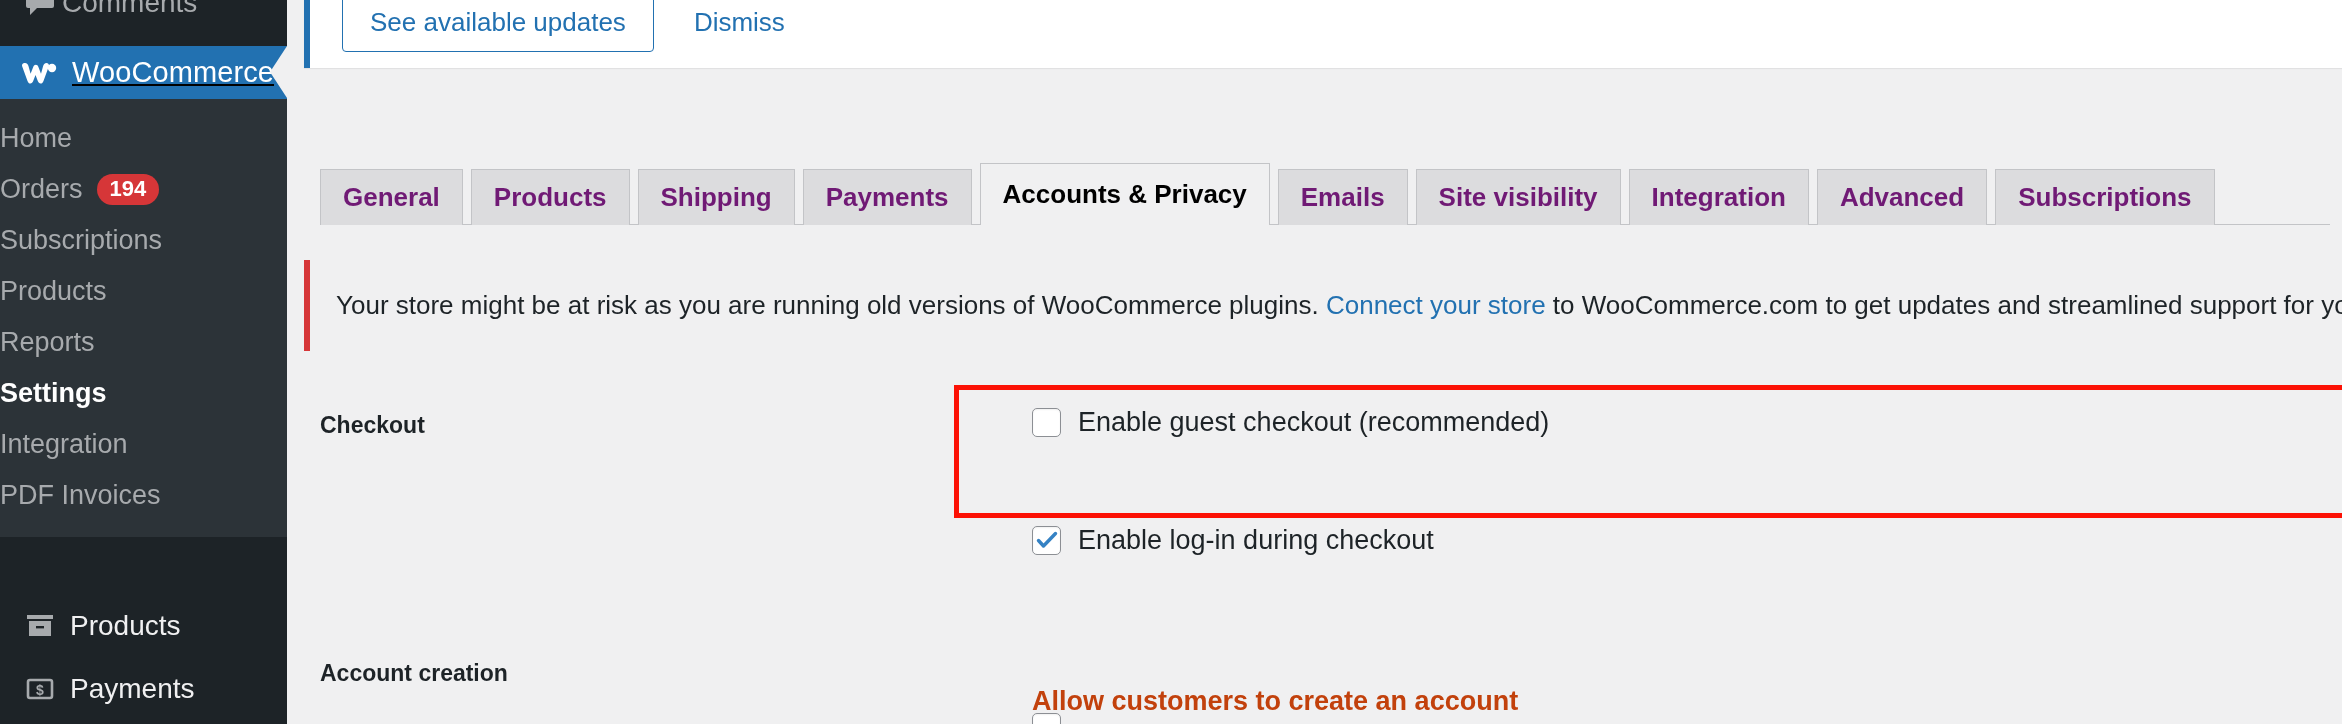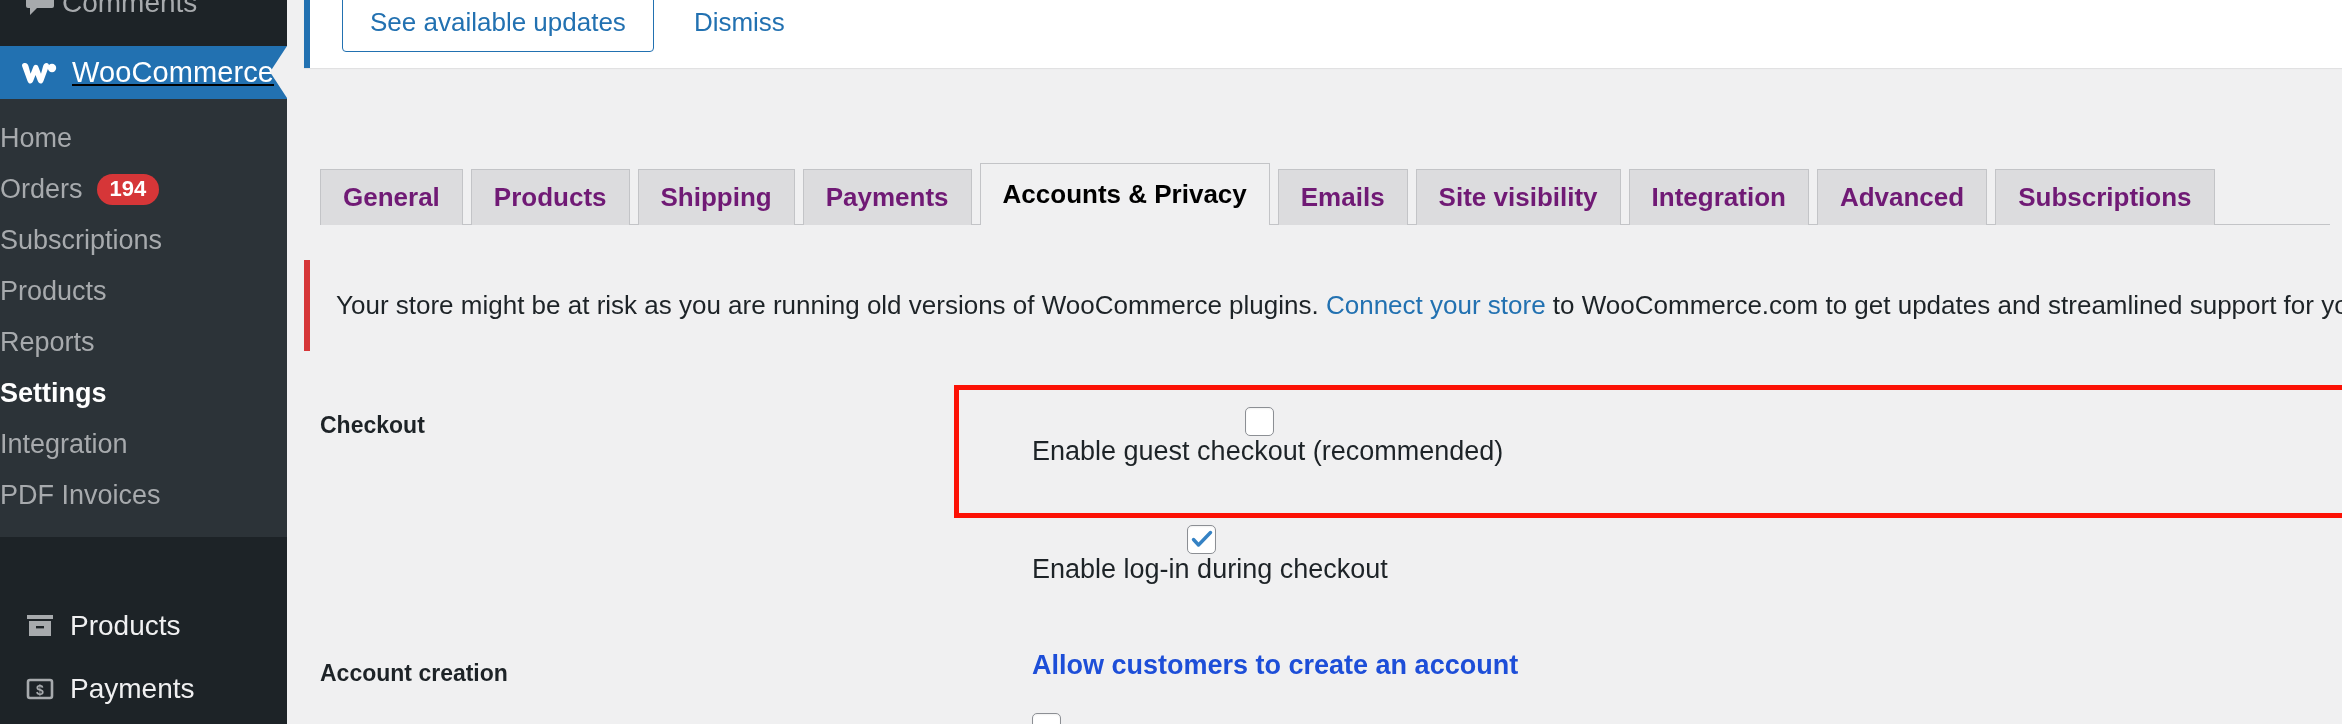--- a/index.html
+++ b/index.html
@@ -175,21 +175,21 @@
   
   .row-label {
     position: absolute;
     font-size: 23px;
     font-weight: bold;
     color: #1d2327;
   }
   #label-checkout { left: 33px; top: 412px; }
   #label-account  { left: 33px; top: 660px; }
 
-  .field-col { position: absolute; left: 745px; flex-direction: column; }
+  .field-col { position: absolute; left: 745px; }
 
   .cb-row { display: flex; align-items: center; }
   .checkbox {
     width: 29px; height: 29px;
     background: #fff;
     border: 1px solid #8c8f94;
     border-radius: 5px;
     margin-right: 17px;
     flex: none;
     position: relative;
@@ -199,22 +199,23 @@
   .checkbox svg { position: absolute; left: 2px; top: 1px; }
   .cb-label { font-size: 27px; color: #1d2327; white-space: nowrap; }
   .field-desc {
     font-size: 26px;
     color: #646970;
     white-space: nowrap;
   }
   .field-title {
     font-size: 27px;
     font-weight: bold;
-    color: #1d4ed8;
-    white-space: nowrap;
+    color: #c2410c;
+    white-space: nowrap;
+    margin-top: 36px;
   }
 
   #row-guest { top: 407px; }
   #row-desc  { top: 467px; }
   #row-login { top: 525px; }
   #row-allow { top: 650px; }
   #row-partial { top: 713px; }
 
   
   #highlight-box {

